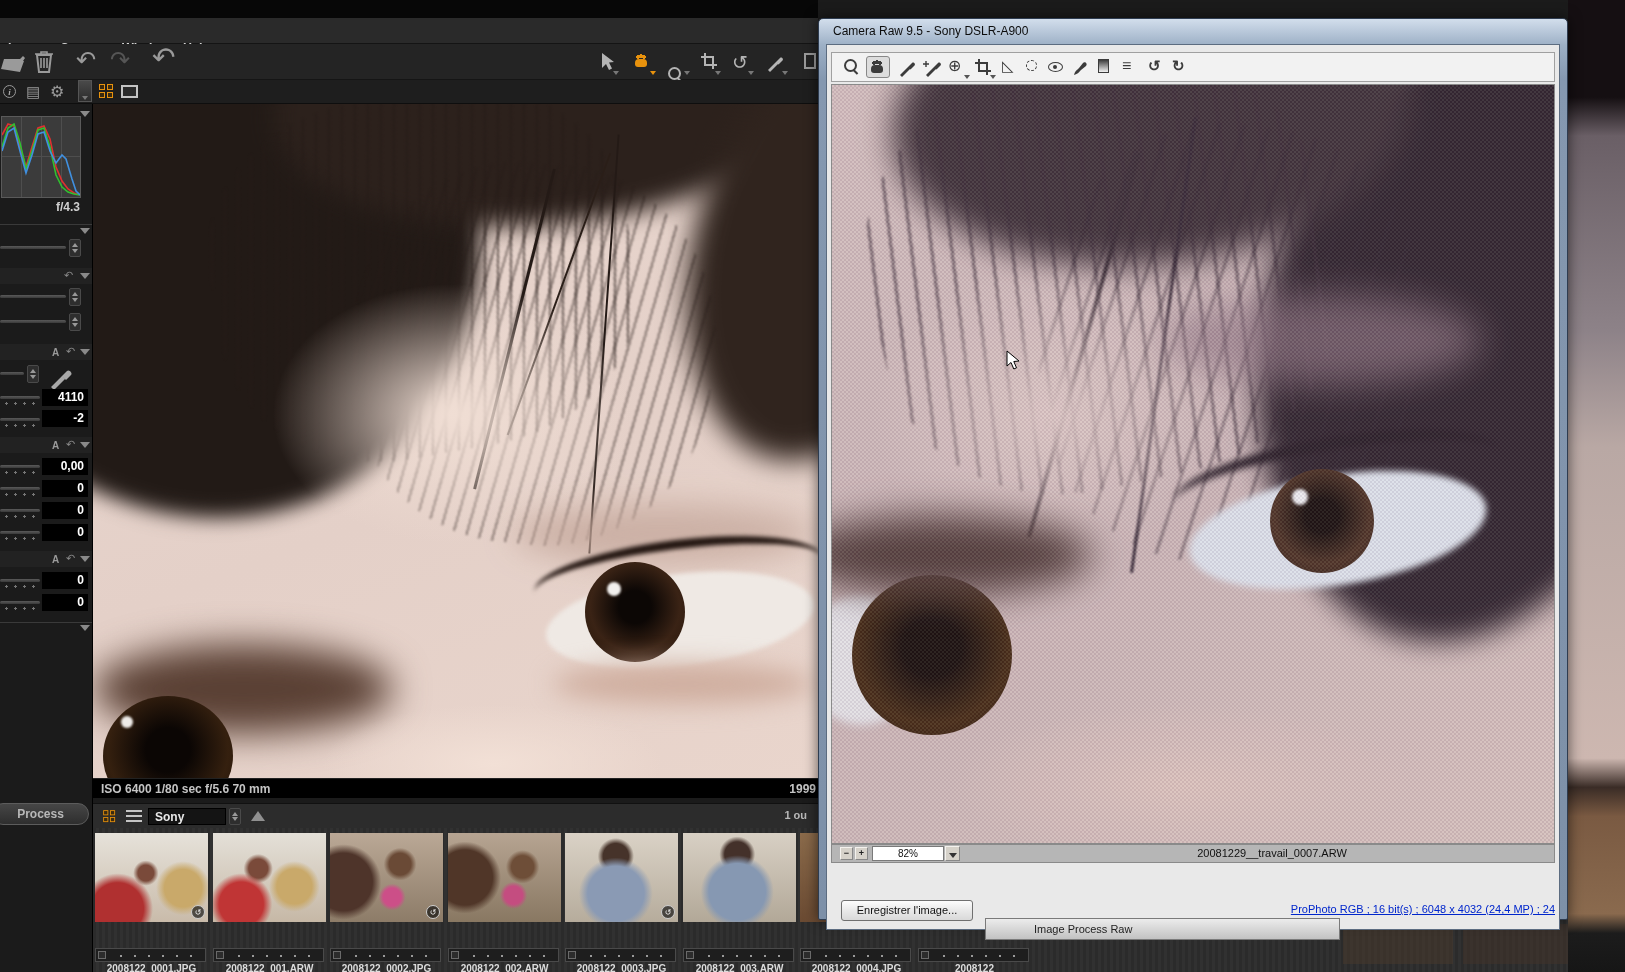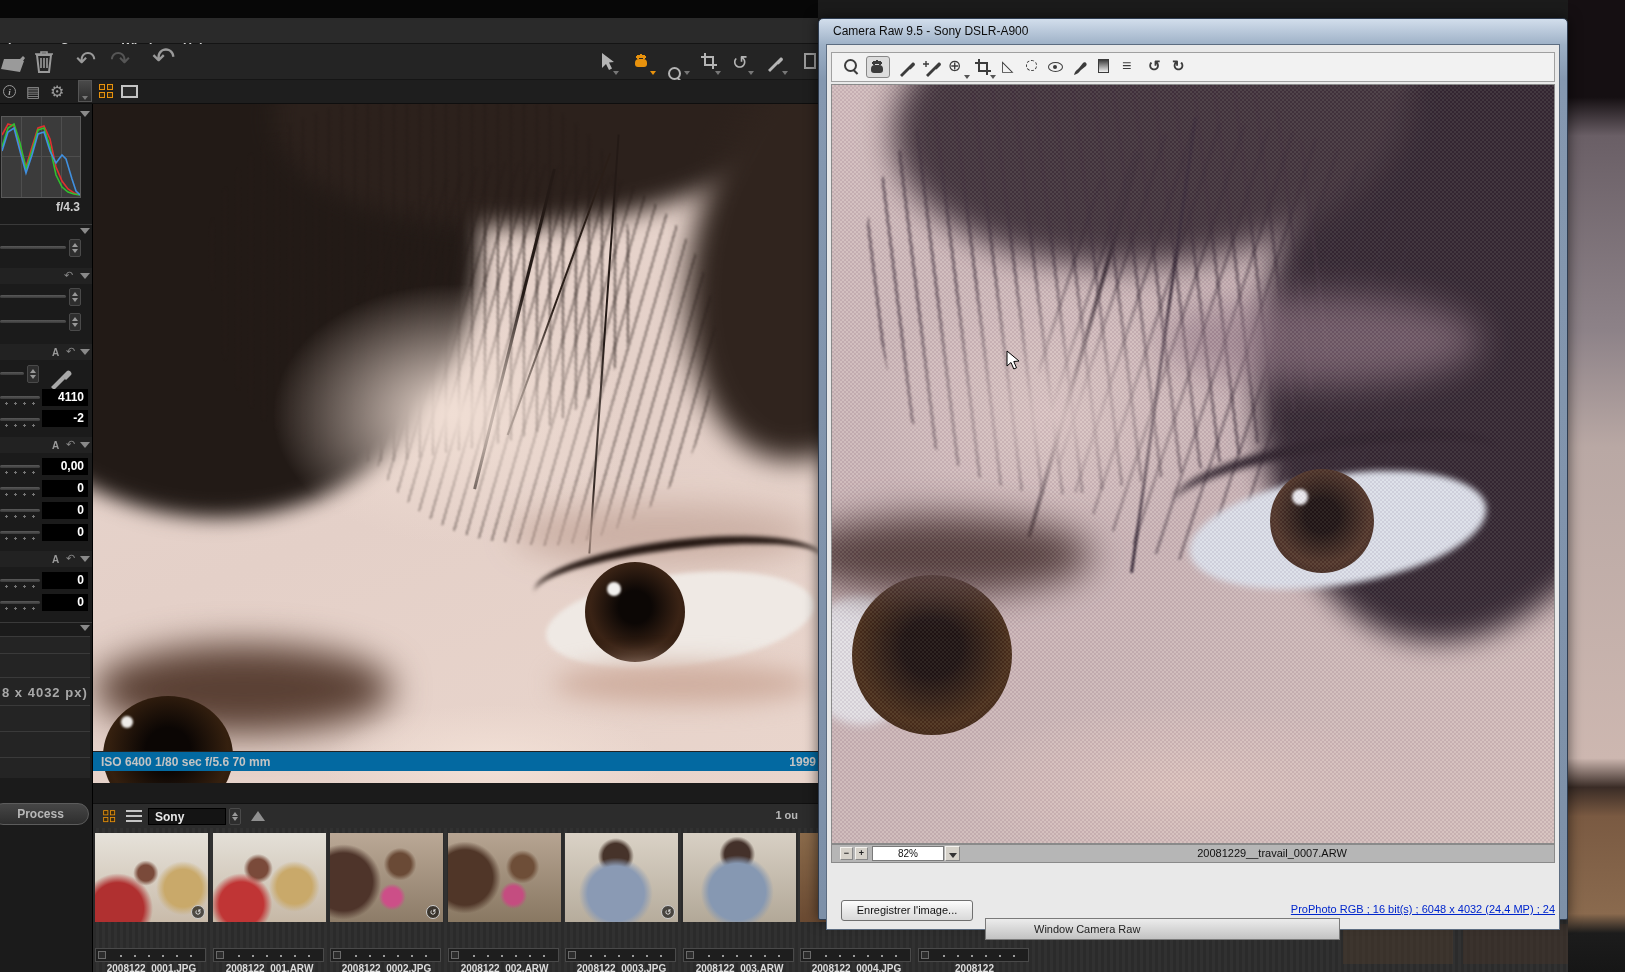--- a/index.html
+++ b/index.html
@@ -196,28 +196,20 @@
     <div class="slider-track" style="left:0;top:475px;width:40px;"></div>
     <div class="tickdots" style="left:2px;top:481px;width:38px;"></div>
     <div class="valfield" style="left:42px;top:468px;">0</div>
     <div class="slider-track" style="left:0;top:497px;width:40px;"></div>
     <div class="tickdots" style="left:2px;top:503px;width:38px;"></div>
     <div class="valfield" style="left:42px;top:490px;">0</div>
 
     <div class="hr-dark" style="left:0;top:518px;width:92px;"></div>
     <div class="caret-d" style="left:80px;top:521px;"></div>
 
-    <div class="abs" style="left:0;top:532px;width:90px;height:142px;background:#242424;border-top:1px solid #3a3a3a;">
-      <div class="hr-dark" style="left:0;top:16px;width:90px;"></div>
-      <div class="hr-dark" style="left:0;top:40px;width:90px;"></div>
-      <div class="abs" style="left:2px;top:48px;width:88px;font:bold 13px 'Liberation Sans',sans-serif;color:#a8a8a8;letter-spacing:1px;">8 x 4032  px)</div>
-      <div class="hr-dark" style="left:0;top:68px;width:90px;"></div>
-      <div class="hr-dark" style="left:0;top:94px;width:90px;"></div>
-      <div class="hr-dark" style="left:0;top:120px;width:90px;"></div>
-    </div>
 
     <div class="abs" style="left:-8px;top:699px;width:97px;height:22px;border-radius:11px;background:linear-gradient(#464646,#2e2e2e);border:1px solid #5c5c5c;text-align:center;font:bold 12px 'Liberation Sans',sans-serif;color:#b8b8b8;line-height:20px;">Process</div>
   </div>
 
   <div class="abs" style="left:93px;top:104px;width:725px;height:679px;overflow:hidden;background:linear-gradient(160deg,#ead8d0 0%,#e4d0c8 55%,#e9d5cc 100%);">
     <div class="blob" style="left:-180px;top:-200px;width:560px;height:620px;background:#221a16;filter:blur(10px);transform:rotate(-28deg);"></div>
     <div class="blob" style="left:180px;top:-140px;width:560px;height:260px;background:#2c211c;filter:blur(12px);transform:rotate(-6deg);"></div>
     <div class="blob" style="left:600px;top:-60px;width:260px;height:420px;background:#30241e;filter:blur(14px);transform:rotate(14deg);"></div>
     <div class="bangs" style="left:120px;top:-10px;width:420px;height:360px;transform:rotate(-10deg);border-radius:40%;"></div>
     <div class="bangs" style="left:260px;top:60px;width:360px;height:380px;transform:rotate(6deg);border-radius:45%;opacity:.6;"></div>
@@ -232,39 +224,39 @@
     <div class="blob" style="left:492px;top:458px;width:100px;height:100px;background:radial-gradient(circle at 50% 45%,#0c0705 0 22%,#3a2315 60%,#241408 100%);"></div>
     <div class="blob" style="left:514px;top:478px;width:14px;height:14px;background:#f2f0ee;filter:blur(1px);"></div>
     <div class="blob" style="left:460px;top:560px;width:260px;height:40px;background:#cfae9f;filter:blur(12px);"></div>
 
     <div class="blob" style="left:0px;top:540px;width:300px;height:90px;background:#5a4034;filter:blur(18px);"></div>
     <div class="blob" style="left:10px;top:592px;width:130px;height:120px;background:radial-gradient(circle at 50% 45%,#0b0604 0 24%,#35200f 65%,#1e1006 100%);"></div>
     <div class="blob" style="left:28px;top:612px;width:12px;height:12px;background:#efece9;filter:blur(1px);"></div>
     <div class="blob" style="left:230px;top:600px;width:340px;height:120px;background:radial-gradient(closest-side,#f2e0d6,transparent);"></div>
   </div>
 
-  <div class="abs" style="left:93px;top:751px;width:725px;height:20px;background:#0369a1;border-top:1px solid #222;">
+  <div class="abs" style="left:93px;top:778px;width:725px;height:20px;background:#000000;border-top:1px solid #222;">
     <span class="abs" style="left:8px;top:3px;font:bold 12px 'Liberation Sans',sans-serif;color:#c4c4c4;">ISO 6400  1/80 sec  f/5.6  70 mm</span>
     <span class="abs" style="right:2px;top:3px;font:bold 12px 'Liberation Sans',sans-serif;color:#c4c4c4;">1999</span>
   </div>
 
   <div class="abs" style="left:93px;top:803px;width:725px;height:25px;background:#2c2c2c;border-top:1px solid #111;">
     <div class="grid4" style="left:9px;top:5px;transform:scale(.85);">
         <span></span>
         <span></span>
         <span></span>
         <span></span>
       </div>
     <div class="abs" style="left:33px;top:6px;width:16px;height:12px;background:repeating-linear-gradient(#c4c4c4 0 2px,transparent 2px 5px);"></div>
     <div class="abs" style="left:55px;top:4px;width:78px;height:17px;background:#141414;border:1px solid #000;">
       <span style="position:absolute;left:6px;top:1px;font:bold 12px 'Liberation Sans',sans-serif;color:#e8e8e8;">Sony</span>
     </div>
     <div class="stepper" style="left:136px;top:4px;height:17px;"></div>
     <div class="abs" style="left:158px;top:7px;width:0;height:0;border-left:7px solid transparent;border-right:7px solid transparent;border-bottom:10px solid #909090;"></div>
-    <span class="abs" style="right:20px;top:5px;font:bold 11px 'Liberation Sans',sans-serif;color:#b8b8b8;">1 ou</span>
+    <span class="abs" style="right:11px;top:5px;font:bold 11px 'Liberation Sans',sans-serif;color:#b8b8b8;">1 ou</span>
   </div>
 
   <div class="abs" style="left:93px;top:828px;width:1475px;height:144px;background:repeating-linear-gradient(90deg,#2b2b2b 0 3px,#313131 3px 6px);">
 
     <div class="abs" style="left:2px;top:5px;width:113px;height:89px;background:radial-gradient(circle at 20% 85%,#b03030 0 22%,transparent 30%),radial-gradient(circle at 78% 62%,#c9a96a 0 18%,transparent 26%),radial-gradient(circle at 45% 45%,#7a4a3a 0 10%,transparent 16%),linear-gradient(#e6e2da,#c9bbaa);">
       <div class="badge">↺</div>
         <style>.badge{right:3px;bottom:3px;}</style>
     </div>
     <div class="ratebar" style="left:2px;top:120px;">
         <span class="cb"></span>
@@ -410,13 +402,13 @@
 
     <div class="vista-btn" style="left:14px;top:855px;width:132px;height:21px;line-height:19px;">Enregistrer l'image...</div>
     <a class="abs" style="left:440px;top:858px;width:288px;text-align:right;font:11px 'Liberation Sans',sans-serif;color:#0026cc;text-decoration:underline;white-space:nowrap;overflow:hidden;">ProPhoto RGB ; 16 bit(s) ; 6048 x 4032 (24,4 MP) ; 24</a>
   </div>
 </div>
 
 <svg class="abs" style="left:1006px;top:350px;z-index:30;" width="14" height="21" viewBox="0 0 14 21">
   <path d="M1 1 L1 16 L5 12.5 L7.8 19 L10.5 17.8 L7.8 11.5 L13 11 Z" fill="#fff" stroke="#000" stroke-width="1"></path>
 </svg>
 
-<div class="abs" style="left:985px;top:918px;width:355px;height:22px;z-index:20;background:linear-gradient(#ececec,#c2c2c2);border:1px solid #7a7a7a;font:11px 'Liberation Sans',sans-serif;color:#222;line-height:21px;padding-left:48px;">Window Camera Raw</div>
+<div class="abs" style="left:985px;top:918px;width:355px;height:22px;z-index:20;background:linear-gradient(#ececec,#c2c2c2);border:1px solid #7a7a7a;font:11px 'Liberation Sans',sans-serif;color:#222;line-height:21px;padding-left:48px;">Image Process Raw</div>
 
 </body></html>

